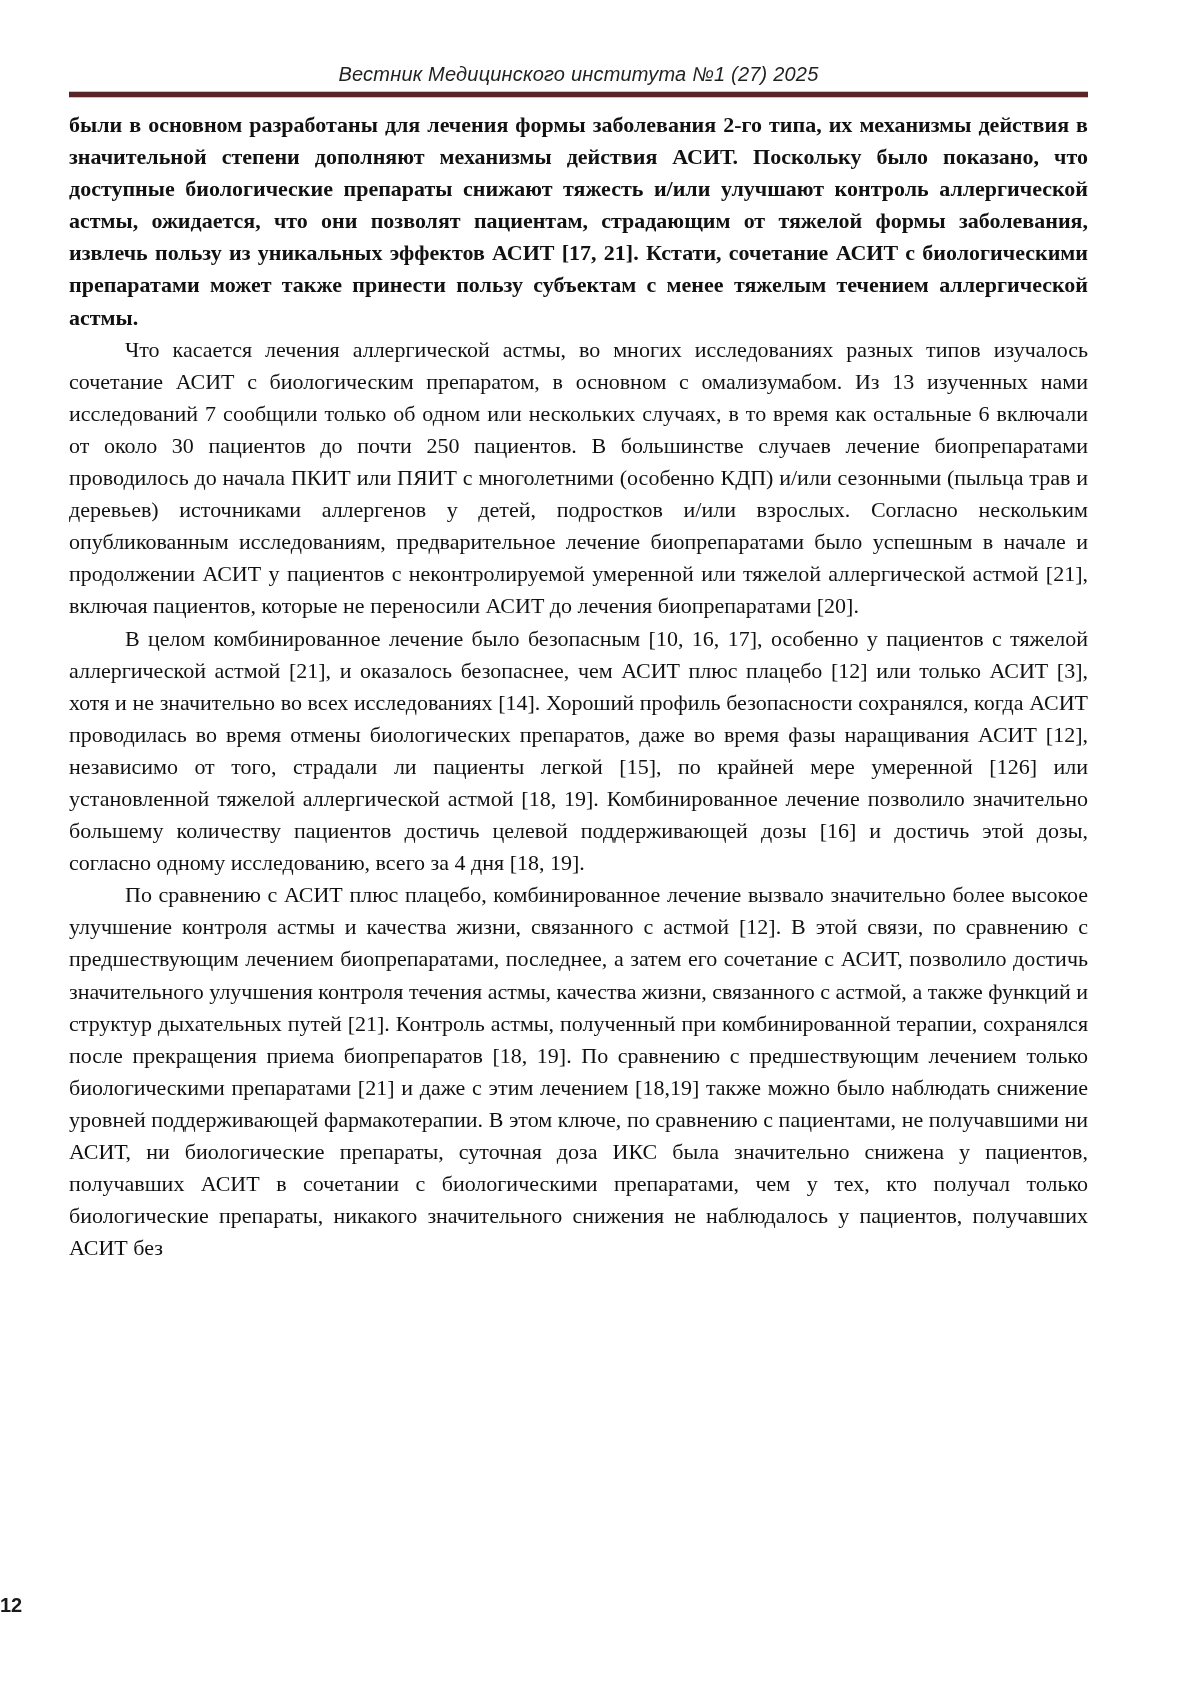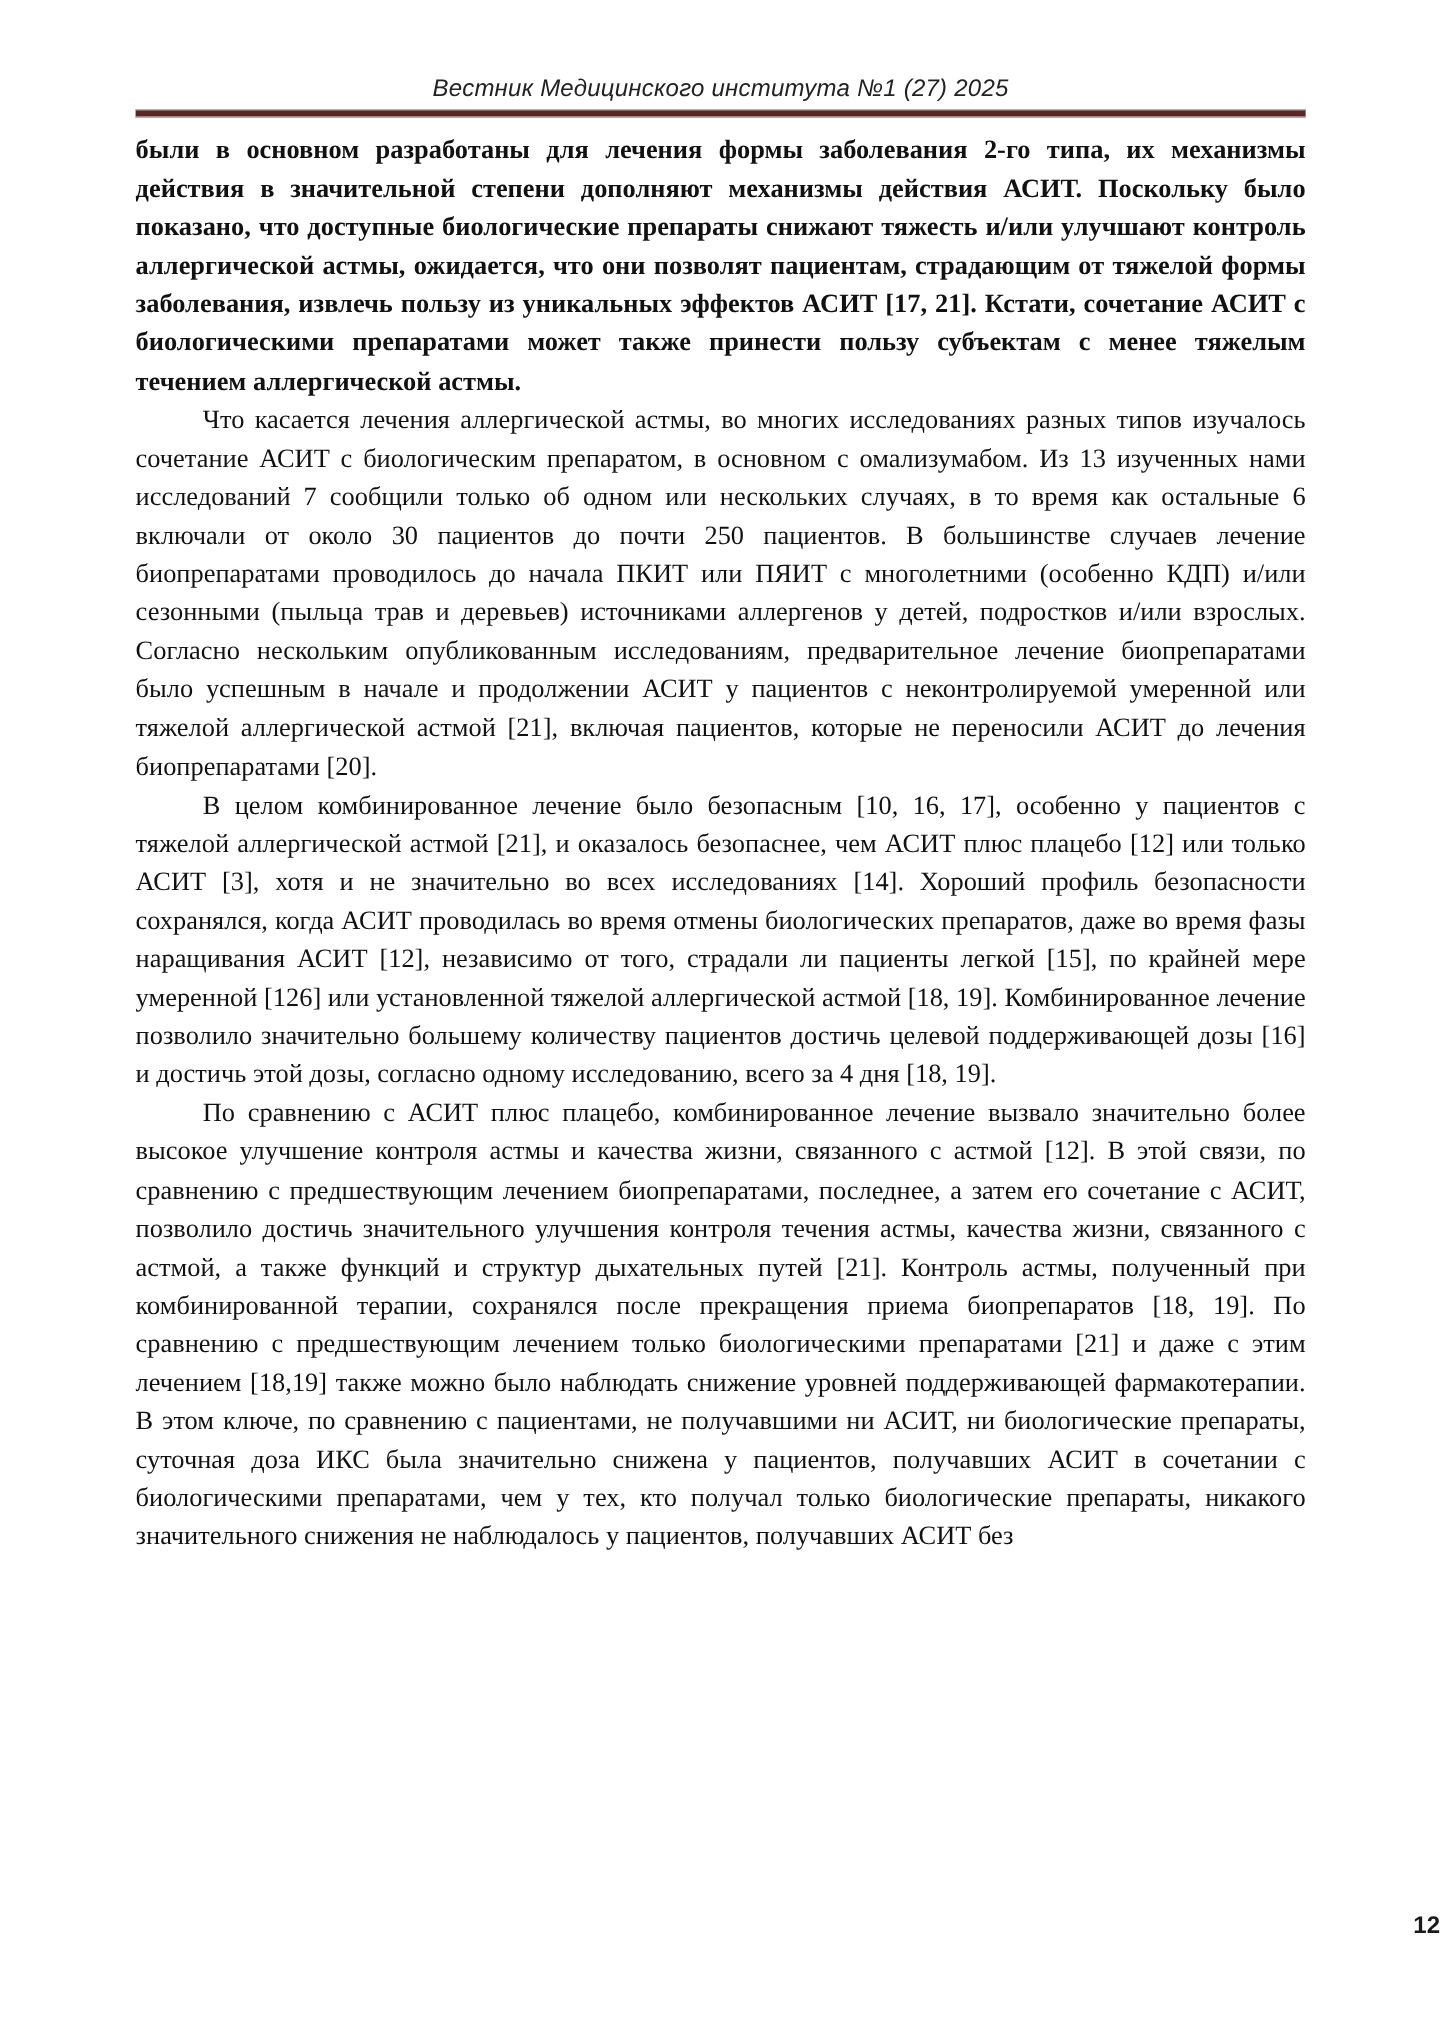--- a/index.html
+++ b/index.html
@@ -6,21 +6,21 @@
     margin: 0;
     padding: 0;
     background: #ffffff;
   }
   .page {
     position: relative;
     width: 1200px;
     height: 1697px;
     background: #ffffff;
     box-sizing: border-box;
-    padding: 0 112px 0 113px;
+    padding: 0 112px 0 69px;
     overflow: hidden;
     font-family: "Liberation Serif", serif;
     color: #111111;
   }
   .page-header {
     padding-top: 62px;
   }
   .journal-title {
     text-align: center;
     font-family: "Liberation Sans", sans-serif;
@@ -50,21 +50,21 @@
   }
   .para.no-indent {
     text-indent: 0;
     font-weight: bold;
   }
   .page-footer {
     position: absolute;
     left: 0;
     top: 1594px;
     width: 1200px;
-    text-align: right;
+    text-align: left;
   }
   .page-number {
     font-family: "Liberation Sans", sans-serif;
     font-weight: 700;
     font-size: 20px;
     color: #1a1a1a;
   }
 </style>
 </head>
 <body>

